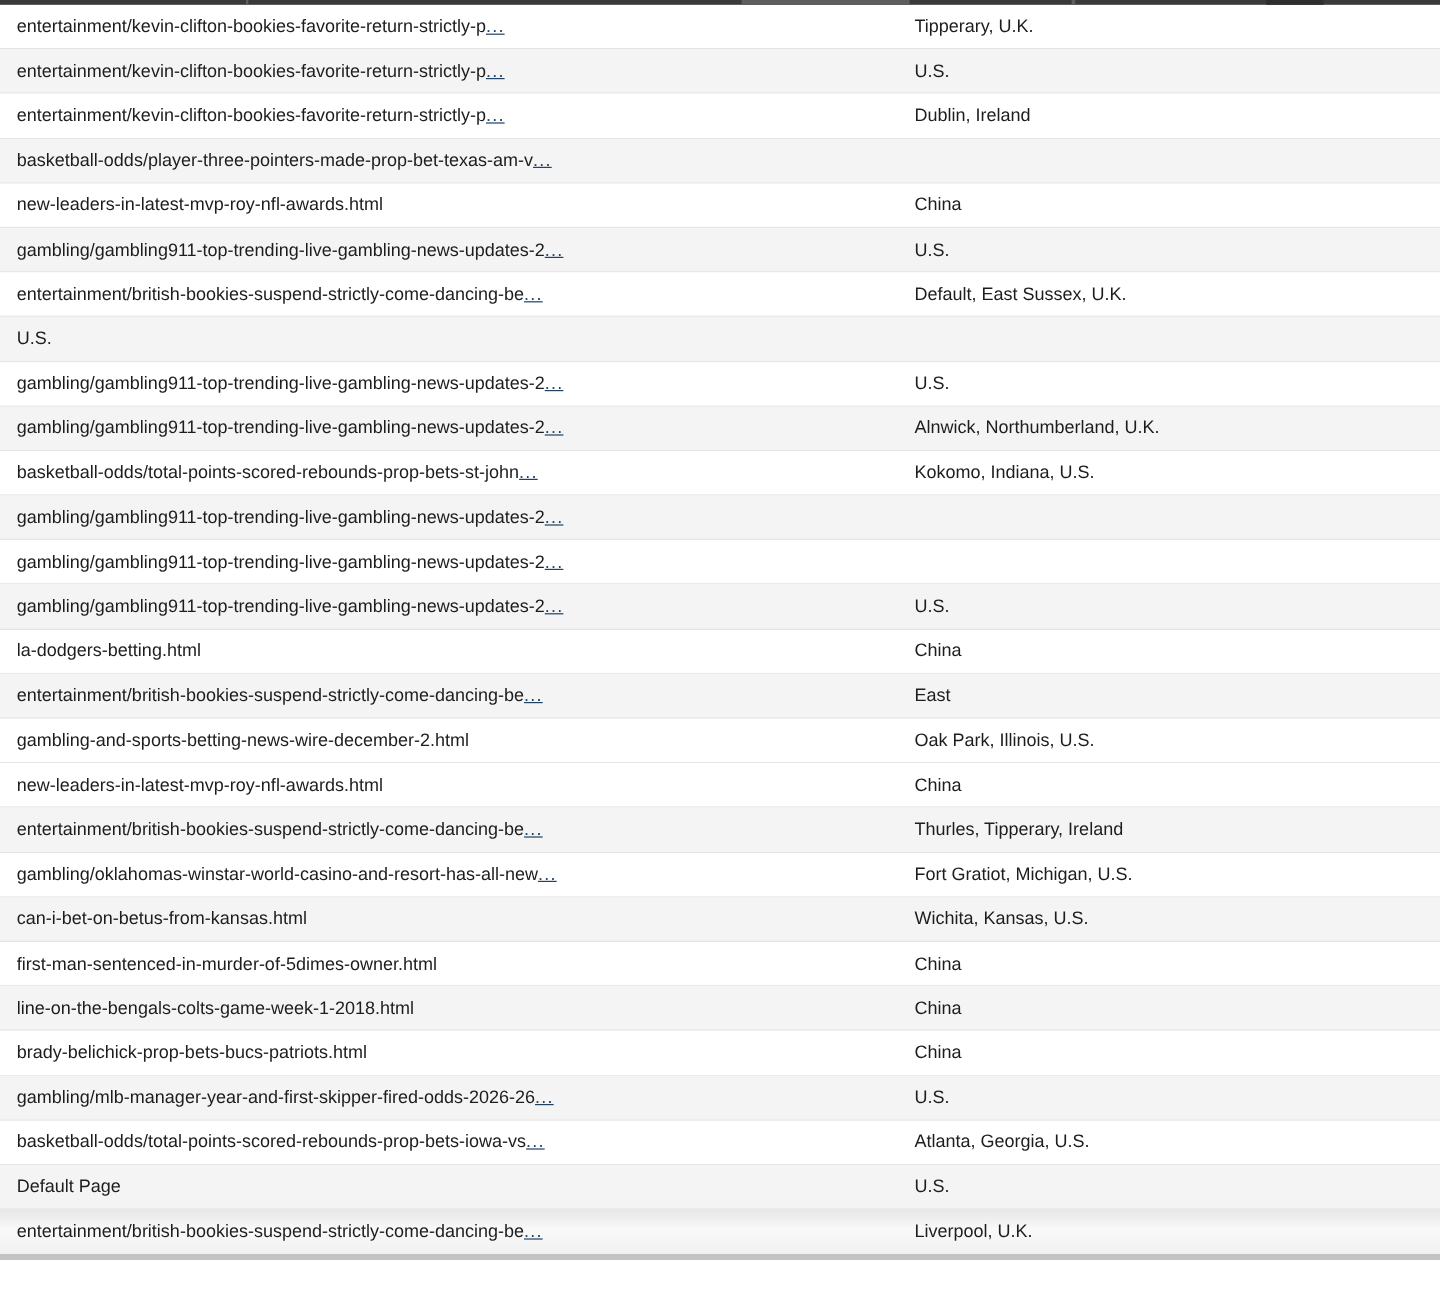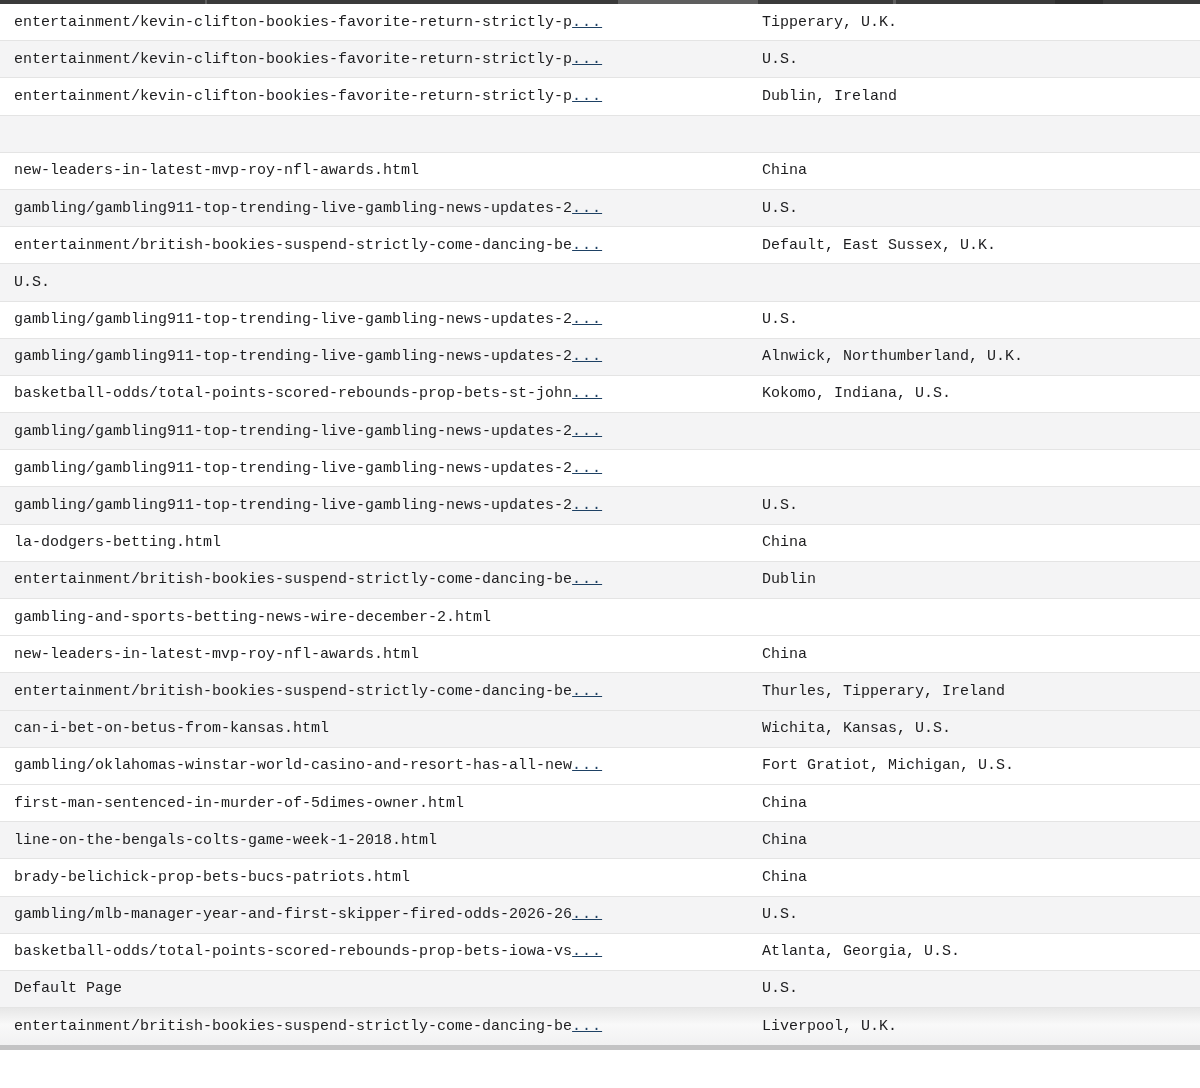--- a/index.html
+++ b/index.html
@@ -1,21 +1,21 @@
 <!DOCTYPE html>
 <html><head>
 <meta charset="utf-8">
 <style>
   * { margin: 0; padding: 0; box-sizing: border-box; }
   html, body { background: #ffffff; }
   .viewport {
     width: 1200px;
     height: 1088px;
     overflow: hidden;
-    font-family: Liberation Mono, monospace;
+    font-family: Liberation Sans, sans-serif;
     position: relative;
     background: #ffffff;
   }
   .top-strip {
     height: 4px;
     width: 100%;
     background: #3a3a3a;
     position: relative;
   }
   .top-strip .seg-light {
@@ -99,20 +99,23 @@
     <div class="row">
       <div class="cell-path">
         <span>entertainment/kevin-clifton-bookies-favorite-return-strictly-p</span><span class="ellipsis-link">...</span>
       </div>
       <div class="cell-location">
         <span>Dublin, Ireland</span>
       </div>
     </div>
 
     <div class="row alt">
+      <div class="cell-path">
+        <span>basketball-odds/player-three-pointers-made-prop-bet-texas-am-v</span><span class="ellipsis-link">...</span>
+      </div>
     </div>
 
     <div class="row">
       <div class="cell-path">
         <span>new-leaders-in-latest-mvp-roy-nfl-awards.html</span>
       </div>
       <div class="cell-location">
         <span>China</span>
       </div>
     </div>
@@ -196,28 +199,31 @@
       <div class="cell-location">
         <span>China</span>
       </div>
     </div>
 
     <div class="row alt">
       <div class="cell-path">
         <span>entertainment/british-bookies-suspend-strictly-come-dancing-be</span><span class="ellipsis-link">...</span>
       </div>
       <div class="cell-location">
-        <span>Dublin</span>
+        <span>East</span>
       </div>
     </div>
 
     <div class="row">
       <div class="cell-path">
         <span>gambling-and-sports-betting-news-wire-december-2.html</span>
       </div>
+      <div class="cell-location">
+        <span>Oak Park, Illinois, U.S.</span>
+      </div>
     </div>
 
 
     <div class="row">
       <div class="cell-path">
         <span>new-leaders-in-latest-mvp-roy-nfl-awards.html</span>
       </div>
       <div class="cell-location">
         <span>China</span>
       </div>
@@ -225,40 +231,40 @@
 
     <div class="row alt">
       <div class="cell-path">
         <span>entertainment/british-bookies-suspend-strictly-come-dancing-be</span><span class="ellipsis-link">...</span>
       </div>
       <div class="cell-location">
         <span>Thurles, Tipperary, Ireland</span>
       </div>
     </div>
 
+    <div class="row">
+      <div class="cell-path">
+        <span>gambling/oklahomas-winstar-world-casino-and-resort-has-all-new</span><span class="ellipsis-link">...</span>
+      </div>
+      <div class="cell-location">
+        <span>Fort Gratiot, Michigan, U.S.</span>
+      </div>
+    </div>
+
     <div class="row alt">
       <div class="cell-path">
         <span>can-i-bet-on-betus-from-kansas.html</span>
       </div>
       <div class="cell-location">
         <span>Wichita, Kansas, U.S.</span>
       </div>
     </div>
 
     <div class="row">
       <div class="cell-path">
-        <span>gambling/oklahomas-winstar-world-casino-and-resort-has-all-new</span><span class="ellipsis-link">...</span>
-      </div>
-      <div class="cell-location">
-        <span>Fort Gratiot, Michigan, U.S.</span>
-      </div>
-    </div>
-
-    <div class="row">
-      <div class="cell-path">
         <span>first-man-sentenced-in-murder-of-5dimes-owner.html</span>
       </div>
       <div class="cell-location">
         <span>China</span>
       </div>
     </div>
 
     <div class="row alt">
       <div class="cell-path">
         <span>line-on-the-bengals-colts-game-week-1-2018.html</span>

